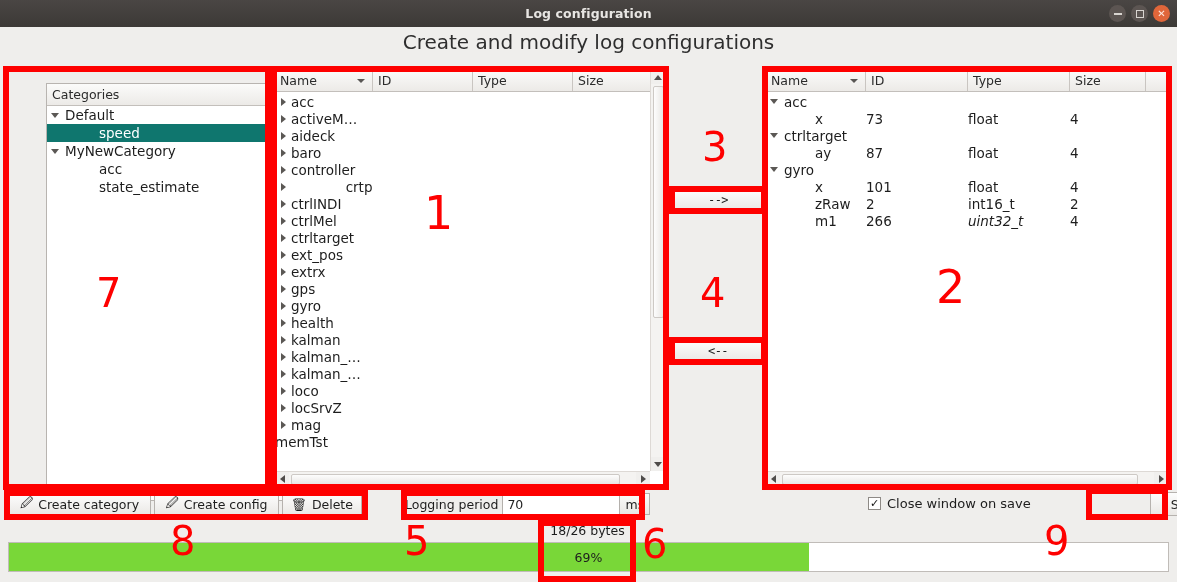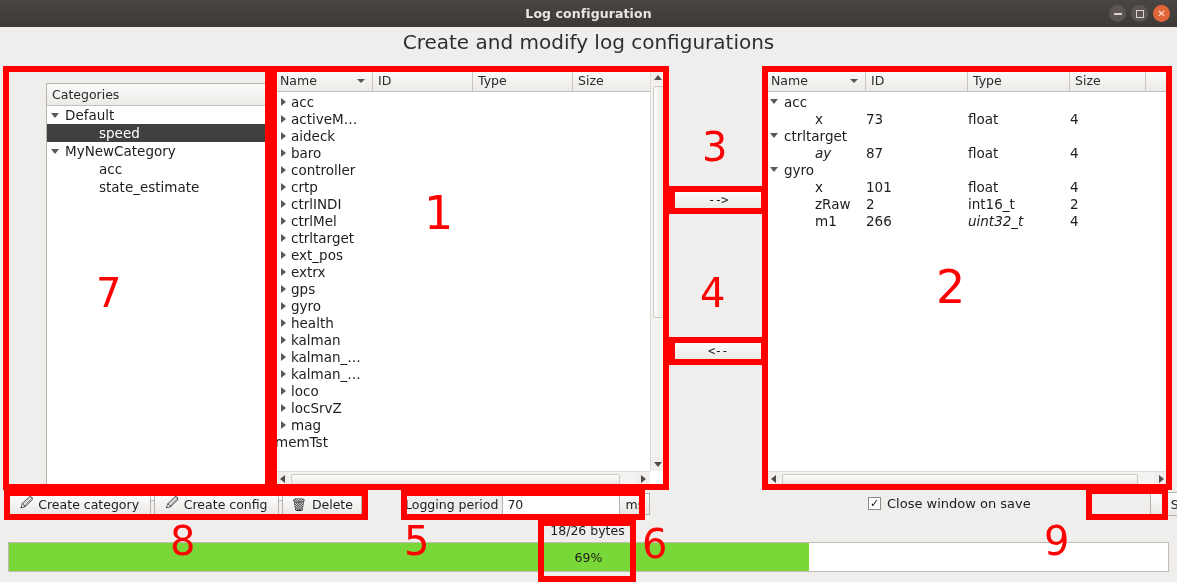--- a/index.html
+++ b/index.html
@@ -95,21 +95,21 @@
     border-radius: 2px;
   }
   .thumb-h {
     position: absolute; top: 2px; height: 11px;
     background: linear-gradient(to bottom,#fdfdfd,#e9e7e4); border: 1px solid #cdc9c5;
     border-radius: 2px;
   }
 
   
   .cat-row { display:flex; align-items:center; height:18px; font-size:13.5px; color:#1d1d1d;}
-  .cat-row.selected { background: #404040; color: #ffffff; }
+  .cat-row.selected { background: #0f766e; color: #ffffff; }
 
   
   .btn {
     background: linear-gradient(to bottom,#fdfdfd 0%, #eae8e5 100%);
     border: 1px solid #b6b2ae; border-radius: 2px;
     font-size: 12.5px; color: #1d1d1d;
     display: flex; align-items: center; justify-content: center;
     gap: 5px; padding: 0 8px; white-space: nowrap;
   }
   .btn.mono { font-family: "DejaVu Sans Mono","Liberation Mono",monospace; font-size:12px; letter-spacing:-.5px;}
@@ -282,21 +282,21 @@
           <span class="twisty">
             <span class="tri-r"></span>
           </span>
           <span>controller</span>
         </div>
         <div class="cell" style="width: 100px;"></div>
         <div class="cell" style="width: 100px;"></div>
         <div class="cell" style="width: 79px;"></div>
       </div>
       <div class="row">
-        <div class="cellname" style="width: 98px;">
+        <div class="cellname" style="width: 98px; justify-content: space-between;">
           <span class="twisty">
             <span class="tri-r"></span>
           </span>
           <span>crtp</span>
         </div>
         <div class="cell" style="width: 100px;"></div>
         <div class="cell" style="width: 100px;"></div>
         <div class="cell" style="width: 79px;"></div>
       </div>
       <div class="row">
@@ -526,21 +526,21 @@
           </span>
           <span style="padding-left: 2px;">ctrltarget</span>
         </div>
         <div class="cell" style="width: 102px;"></div>
         <div class="cell" style="width: 102px;"></div>
         <div class="cell" style="width: 76px;"></div>
       </div>
       <div class="row">
         <div class="cellname" style="width: 100px;">
           <span class="twisty"></span>
-          <span style="padding-left: 33px; font-style: italic;">ay</span>
+          <span style="padding-left: 33px;">ay</span>
         </div>
         <div class="cell" style="width: 102px;">87</div>
         <div class="cell" style="width: 102px;">float</div>
         <div class="cell" style="width: 76px;">4</div>
       </div>
       <div class="row">
         <div class="cellname" style="width: 100px;">
           <span class="twisty">
             <span class="tri-d"></span>
           </span>

